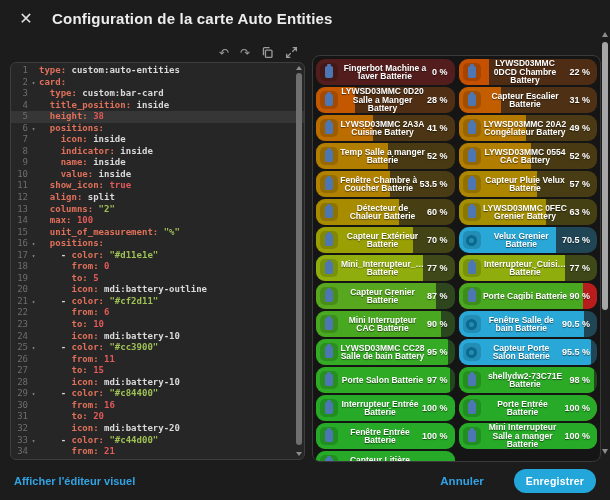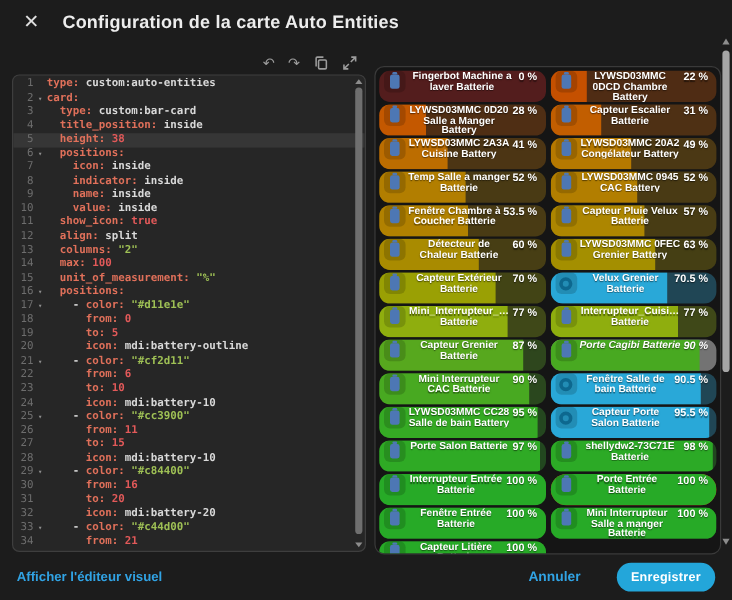--- a/index.html
+++ b/index.html
@@ -38,21 +38,21 @@
   .ed-arrow.up{top:2px;border-bottom:4px solid #8d8d8d}
   .ed-arrow.down{bottom:2px;border-top:4px solid #8d8d8d}
   .ed-thumb{position:absolute;left:1px;top:9px;width:6px;height:372px;background:#6f6f6f;border-radius:3px}
 
   
   .preview{position:absolute;left:312px;top:55px;width:289px;height:407px;
     background:#151515;border:1px solid #3a3a3a;border-radius:8px;overflow:hidden;padding:3px;box-sizing:border-box}
   .bars{display:grid;grid-template-columns:1fr 1fr;gap:2px 4px}
   .bar{position:relative;height:26px;border-radius:9px;overflow:hidden;cursor:pointer}
   .fill{position:absolute;top:0;bottom:0;left:0}
-  .bar-content{position:absolute;top:0;left:0;right:0;bottom:0;display:flex;align-items:flex-start;padding:0 7px 0 4px;gap:2px}
+  .bar-content{position:absolute;top:0;left:0;right:0;bottom:0;display:flex;align-items:center;padding:0 7px 0 4px;gap:2px}
   .icon-tile{width:18px;height:18px;border-radius:5px;background:rgba(0,0,0,.16);
     display:flex;align-items:center;justify-content:center;flex:none}
   .bat{width:8px;height:12px;border-radius:2px;background:#4d77b4;position:relative}
   .bat::before{content:"";position:absolute;top:-2px;left:2px;width:4px;height:2px;background:#4d77b4;border-radius:1px}
   .eye{width:5px;height:5px;border:3px solid #0d688f;border-radius:50%}
   .bar-name{flex:1;text-align:center;font-size:8.5px;line-height:8.5px;font-weight:700;color:#fff;
     text-shadow:0 1px 1px rgba(0,0,0,.55);overflow:hidden;max-height:25.5px}
   .bar-value{flex:none;font-size:9px;font-weight:700;color:#fff;text-shadow:0 1px 1px rgba(0,0,0,.55);white-space:nowrap}
 
   
@@ -345,21 +345,21 @@
           <span class="bar-name">Temp Salle a manger Batterie</span>
           <span class="bar-value">52 %</span>
         </div>
       </div>
       <div class="bar" style="background: rgb(73, 58, 20);">
         <div class="fill" style="width: 52%; background: rgb(178, 126, 0);"></div>
         <div class="bar-content">
           <span class="icon-tile">
             <span class="bat"></span>
           </span>
-          <span class="bar-name">LYWSD03MMC 0945 CAC Battery</span>
+          <span class="bar-name">LYWSD03MMC 0554 CAC Battery</span>
           <span class="bar-value">52 %</span>
         </div>
       </div>
       <div class="bar" style="background: rgb(73, 59, 20);">
         <div class="fill" style="width: 53.5%; background: rgb(177, 129, 0);"></div>
         <div class="bar-content">
           <span class="icon-tile">
             <span class="bat"></span>
           </span>
           <span class="bar-name">Fenêtre Chambre à Coucher Batterie</span>
@@ -439,21 +439,21 @@
       <div class="bar" style="background: rgb(46, 70, 29);">
         <div class="fill" style="width: 87%; background: rgb(87, 168, 30);"></div>
         <div class="bar-content">
           <span class="icon-tile">
             <span class="bat"></span>
           </span>
           <span class="bar-name">Capteur Grenier Batterie</span>
           <span class="bar-value">87 %</span>
         </div>
       </div>
-      <div class="bar" style="background: #737373; font-style: italic;">
+      <div class="bar" style="background: #b91c1c;">
         <div class="fill" style="width: 90%; background: rgb(72, 169, 33);"></div>
         <div class="bar-content">
           <span class="icon-tile">
             <span class="bat"></span>
           </span>
           <span class="bar-name">Porte Cagibi Batterie</span>
           <span class="bar-value">90 %</span>
         </div>
       </div>
       <div class="bar" style="background: rgb(42, 71, 30);">

